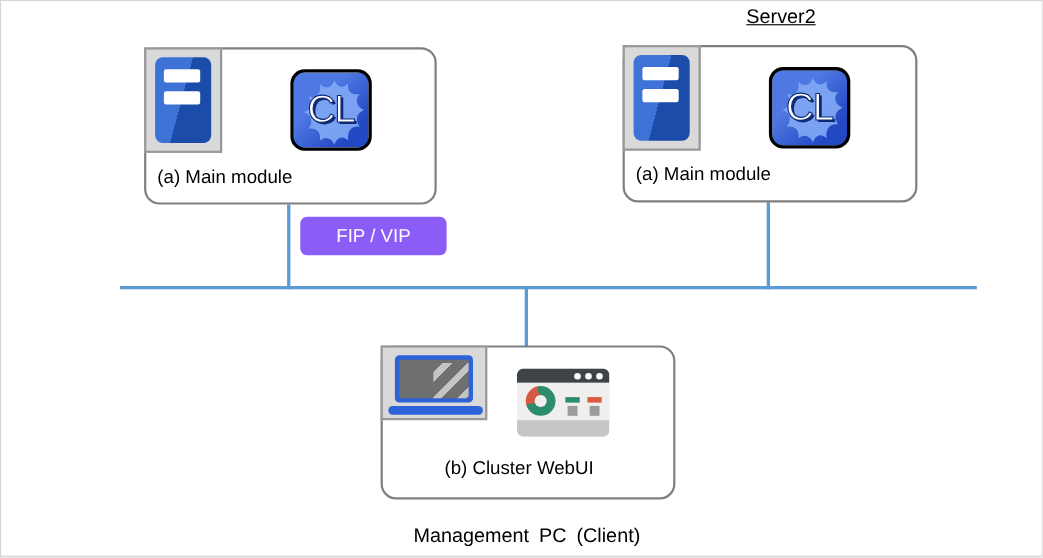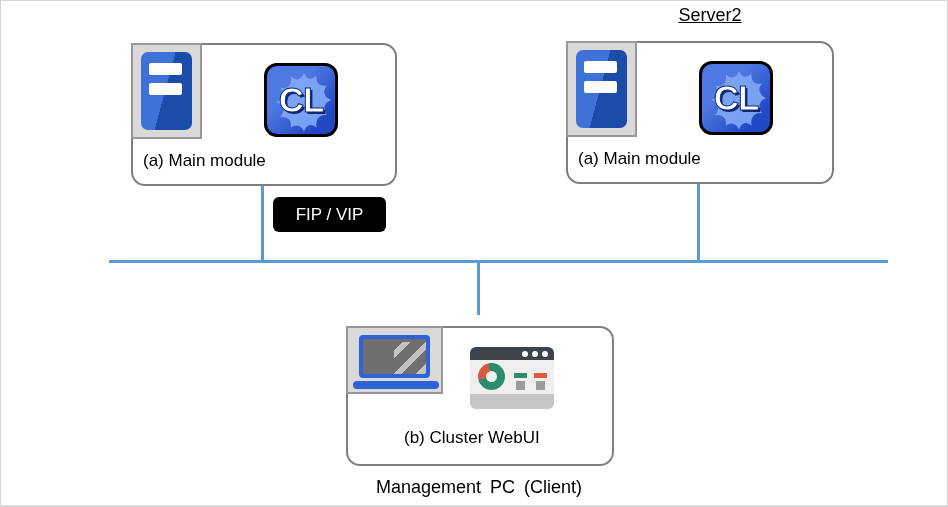--- a/index.html
+++ b/index.html
@@ -7,21 +7,21 @@
   .canvas {
     position:relative; width:948px; height:507px; background:#ffffff;
     border:1px solid #d6d6d6; border-bottom:2px solid #d9d9d9; overflow:hidden;
     font-family:"Liberation Sans", sans-serif; color:#000;
   }
 
   
   .node { position:absolute; background:#fff; border:2px solid #7f7f7f; border-radius:14px; }
   .server1-box { left:130px; top:42px;  width:266px; height:143px; }
   .server2-box { left:565px; top:40px;  width:268px; height:143px; }
-  .client-box  { left:345px; top:313px; width:268px; height:140px;margin-top:12px; }
+  .client-box  { left:345px; top:313px; width:268px; height:140px; }
 
   .node-title { position:absolute; font-size:18px; text-align:center; }
   .server1-title { left:139px; top:6px; width:266px; }
   .server2-title { left:575px; top:4px; width:268px;text-decoration:underline; }
 
   .module-label { position:absolute; bottom:13px; left:10px; right:0; font-size:17px; }
   .client-label { bottom:16px; left:56px; right:0; }
 
   .caption { position:absolute; left:245px; top:464px; width:466px; text-align:center; font-size:18px; word-spacing:4px;margin-top:12px; }
 
@@ -35,21 +35,21 @@
            background:linear-gradient(105deg,#3f72d6 48%,#1c4caa 48%); }
   .tower .bar { position:absolute; left:8px; width:33px; height:12px; background:#fff; border-radius:2px; }
   .tower .bar.b1 { top:11px; } .tower .bar.b2 { top:31px; }
 
   
   .cl-icon { position:absolute; left:131px; top:18px; width:74px; height:74px;
              border:3px solid #000; border-radius:13px; overflow:hidden;
              background:linear-gradient(135deg,#4e79e2 35%,#2348c4 80%);
              display:flex; align-items:center; justify-content:center; }
   .cl-splash { position:absolute; left:4px; top:2px; width:66px; height:68px; }
-  .cl-text { position:relative; font-size:35px; font-weight:bold; color:#fff; letter-spacing:-1px;
+  .cl-text { position:relative; font-size:35px; font-weight:normal; color:#fff; letter-spacing:-1px;
              text-shadow:2px 2px 0 #0d2a73; -webkit-text-stroke:1px #0d2a73; }
 
   
   .laptop-screen { position:absolute; left:11px; top:7px; width:71px; height:43px;
                    border:4px solid #2e62d9; border-radius:4px; background:#6f6f6f; overflow:hidden; }
   .screen-glare { position:absolute; right:-8px; bottom:-8px; width:40px; height:40px;
                   background:repeating-linear-gradient(135deg, transparent 0 6px, #c4c4c4 6px 12px, transparent 12px 16px); }
   .laptop-base { position:absolute; left:5px; top:53px; width:86px; height:8px; background:#2e62d9; border-radius:4px; }
 
   
@@ -64,22 +64,22 @@
            background:conic-gradient(#2e8c6e 0deg 255deg, #d85941 255deg 345deg, #2e8c6e 345deg 360deg); }
   .donut::after { content:""; position:absolute; left:8px; top:8px; width:11px; height:11px;
                   border-radius:50%; background:#f0efed; }
   .mini-bar { position:absolute; top:13px; width:13px; height:5px; }
   .mini-bar.teal { left:44px; background:#2e8c6e; }
   .mini-bar.red  { left:64px; background:#dc5b41; }
   .mini-sq { position:absolute; top:21px; width:9px; height:9px; background:#9b9b9b; }
   .mini-sq.s1 { left:46px; } .mini-sq.s2 { left:66px; }
 
   
-  .badge { position:absolute; left:272px; top:196px; width:113px; height:35px; border-radius:6px;
-           background:#000000; color:#fff; font-size:17px; text-align:center; line-height:35px; }
+  .badge { position:absolute; left:272px; top:196px; width:133px; height:35px; border-radius:6px;
+           background:#8b5cf6; color:#fff; font-size:17px; text-align:center; line-height:35px; }
 
   
   .net { position:absolute; background:#5b9bd5; }
   .net.h1 { left:108px; top:259px; width:779px; height:3px; }
   .net.v1 { left:260px; top:185px; width:3px; height:77px; }
   .net.v2 { left:696px; top:183px; width:3px; height:79px; }
   .net.v3 { left:476px; top:260px; width:3px; height:54px; }
 </style>
 </head>
 <body>

